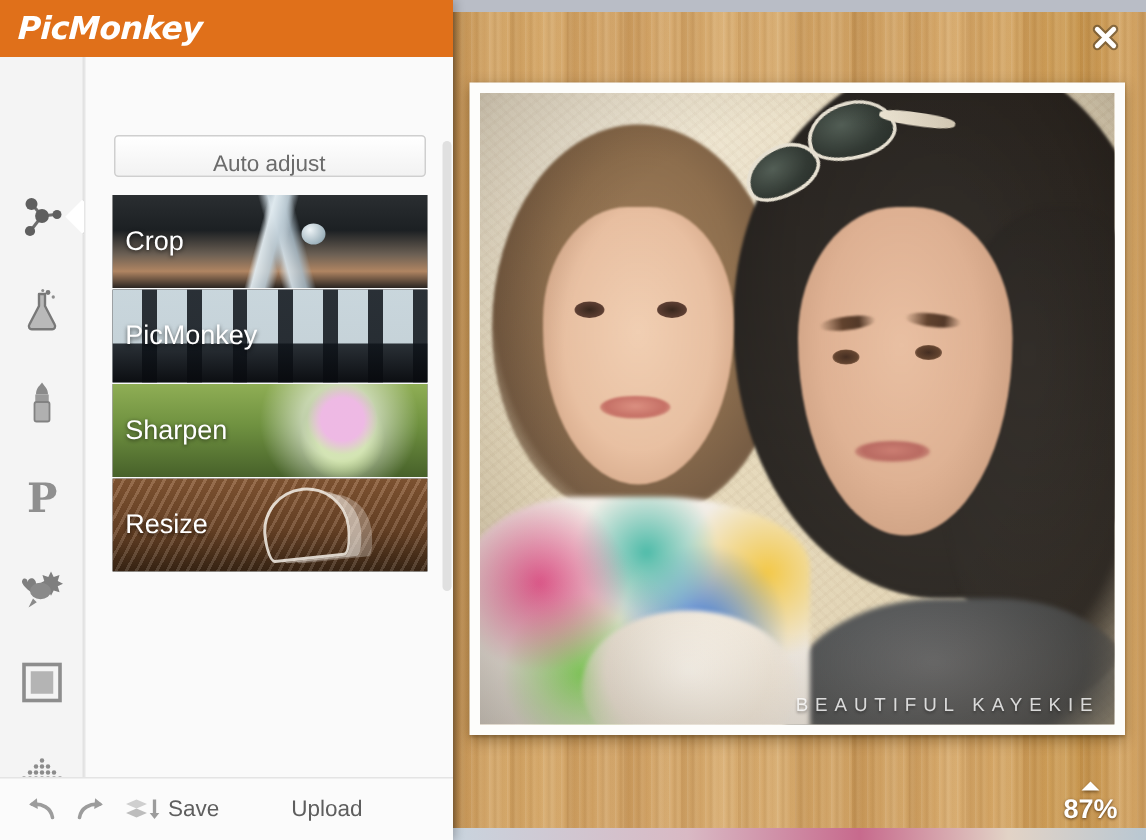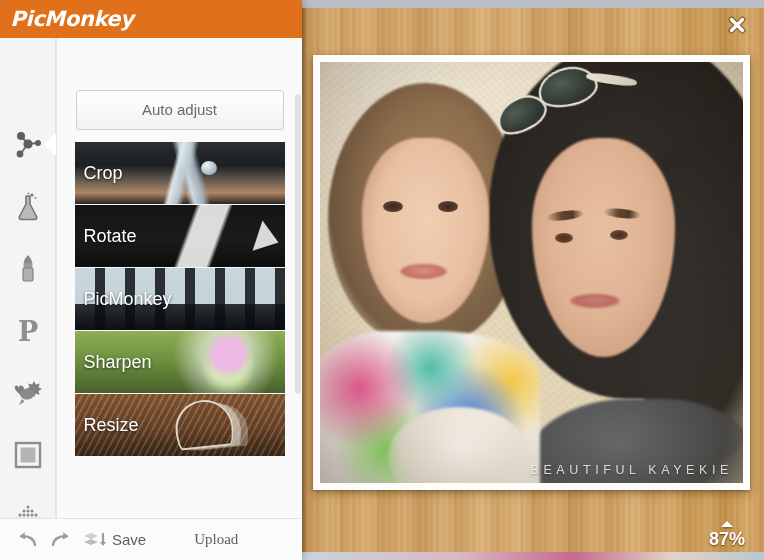--- a/index.html
+++ b/index.html
@@ -368,21 +368,21 @@
   }
   .panel-scroll {
     position: absolute;
     left: 0; right: 0; top: 52px; bottom: 0;
     overflow: hidden;
   }
   .auto-adjust {
     display: block;
     width: 208px;
     margin: 0 auto 12px auto;
-    height: 40px;
+    height: 28px;
     line-height: 38px;
     text-align: center;
     font-size: 15px;
     color: #6b6b6b;
     background: linear-gradient(#ffffff,#f2f2f2);
     border: 1px solid #cfcfcf;
     border-radius: 3px;
     cursor: pointer;
     box-sizing: border-box;
   }
@@ -512,21 +512,21 @@
     justify-content: center;
     cursor: pointer;
   }
   .tb-icon:first-child { margin-left: 10px; }
   .tb-btn {
     font-size: 15px;
     color: #5e5e5e;
     cursor: pointer;
   }
   .tb-save { }
-  .tb-upload { margin-left: 48px; font-family: Liberation Serif, serif; }
+  .tb-upload { margin-left: 48px; }
 </style>
 </head>
 <body>
 
 <div id="app">
 
   <div class="desktop-bg"></div>
   <div class="desktop-top"></div>
 
   <div class="wood"></div>
@@ -688,24 +688,20 @@
 
           <div class="auto-adjust">Auto adjust</div>
 
           <div class="tile-list">
 
             <div class="tile">
               <div class="tile-art art-crop"></div>
               <div class="tile-label">Crop</div>
             </div>
 
-            <div class="tile">
-              <div class="tile-art art-rotate"></div>
-              <div class="tile-label">Rotate</div>
-            </div>
 
             <div class="tile">
               <div class="tile-art art-exposure"></div>
               <div class="tile-label">PicMonkey</div>
             </div>
 
 
             <div class="tile">
               <div class="tile-art art-sharpen"></div>
               <div class="tile-label">Sharpen</div>

